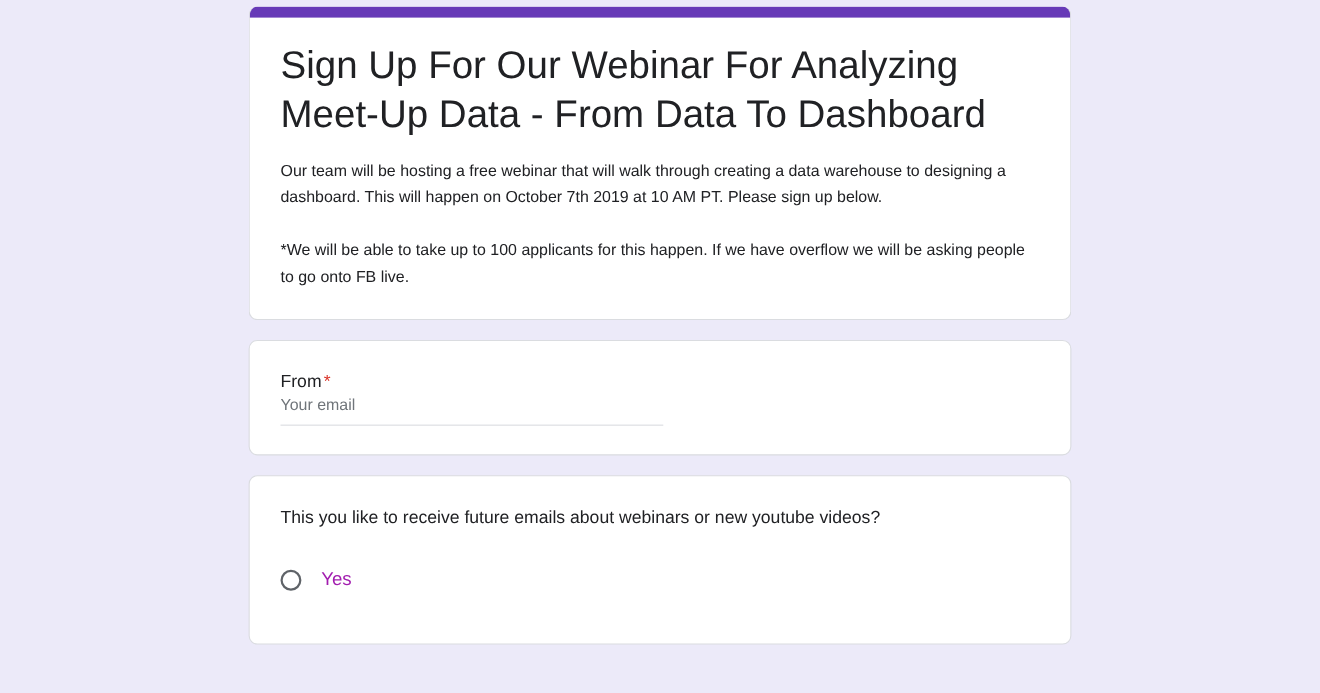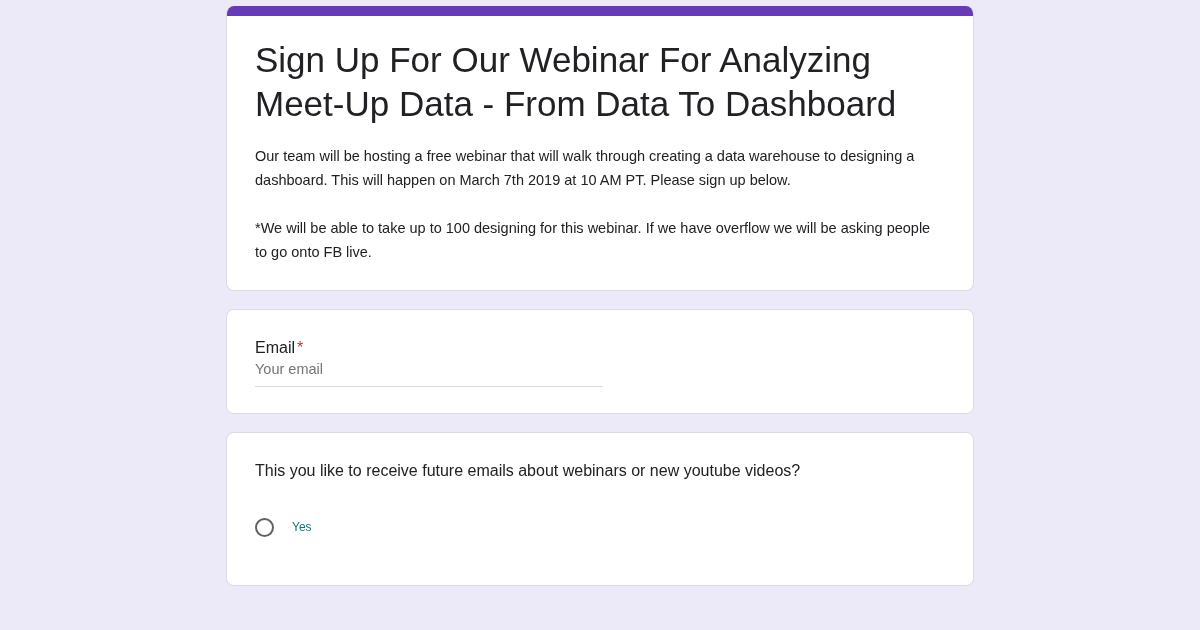--- a/index.html
+++ b/index.html
@@ -131,45 +131,45 @@
   .radio-circle {
     width: 19px;
     height: 19px;
     border: 2px solid #5f6368;
     border-radius: 50%;
     box-sizing: border-box;
     flex: 0 0 auto;
   }
   .radio-label {
     margin-left: 18px;
-    font-size: 12px;
-    color: #0f766e;
+    font-size: 17px;
+    color: #a21caf;
     line-height: 20px;
   }
 </style>
 </head>
 <body>
 
 <div class="page">
   <div class="form-column">
 
     <div class="card header-card">
       <div class="purple-strip"></div>
       <div class="header-inner">
         <h1 class="form-title">Sign Up For Our Webinar For Analyzing Meet-Up Data - From Data To Dashboard</h1>
         <div class="form-description">
-          <p>Our team will be hosting a free webinar that will walk through creating a data warehouse to designing a dashboard. This will happen on March 7th 2019 at 10 AM PT. Please sign up below.</p>
-          <p>*We will be able to take up to 100 designing for this webinar. If we have overflow we will be asking people to go onto FB live.</p>
+          <p>Our team will be hosting a free webinar that will walk through creating a data warehouse to designing a dashboard. This will happen on October 7th 2019 at 10 AM PT. Please sign up below.</p>
+          <p>*We will be able to take up to 100 applicants for this happen. If we have overflow we will be asking people to go onto FB live.</p>
         </div>
       </div>
     </div>
 
     <div class="card question-card">
       <div class="question-title">
-        <span>Email</span><span class="required-star">*</span>
+        <span>From</span><span class="required-star">*</span>
       </div>
       <div class="short-answer">
         <input class="short-answer-input" type="text" placeholder="Your email" style="">
       </div>
     </div>
 
     <div class="card question-card">
       <div class="question-title">This you like to receive future emails about webinars or new youtube videos?</div>
       <div class="radio-group">
         <div class="radio-row">

